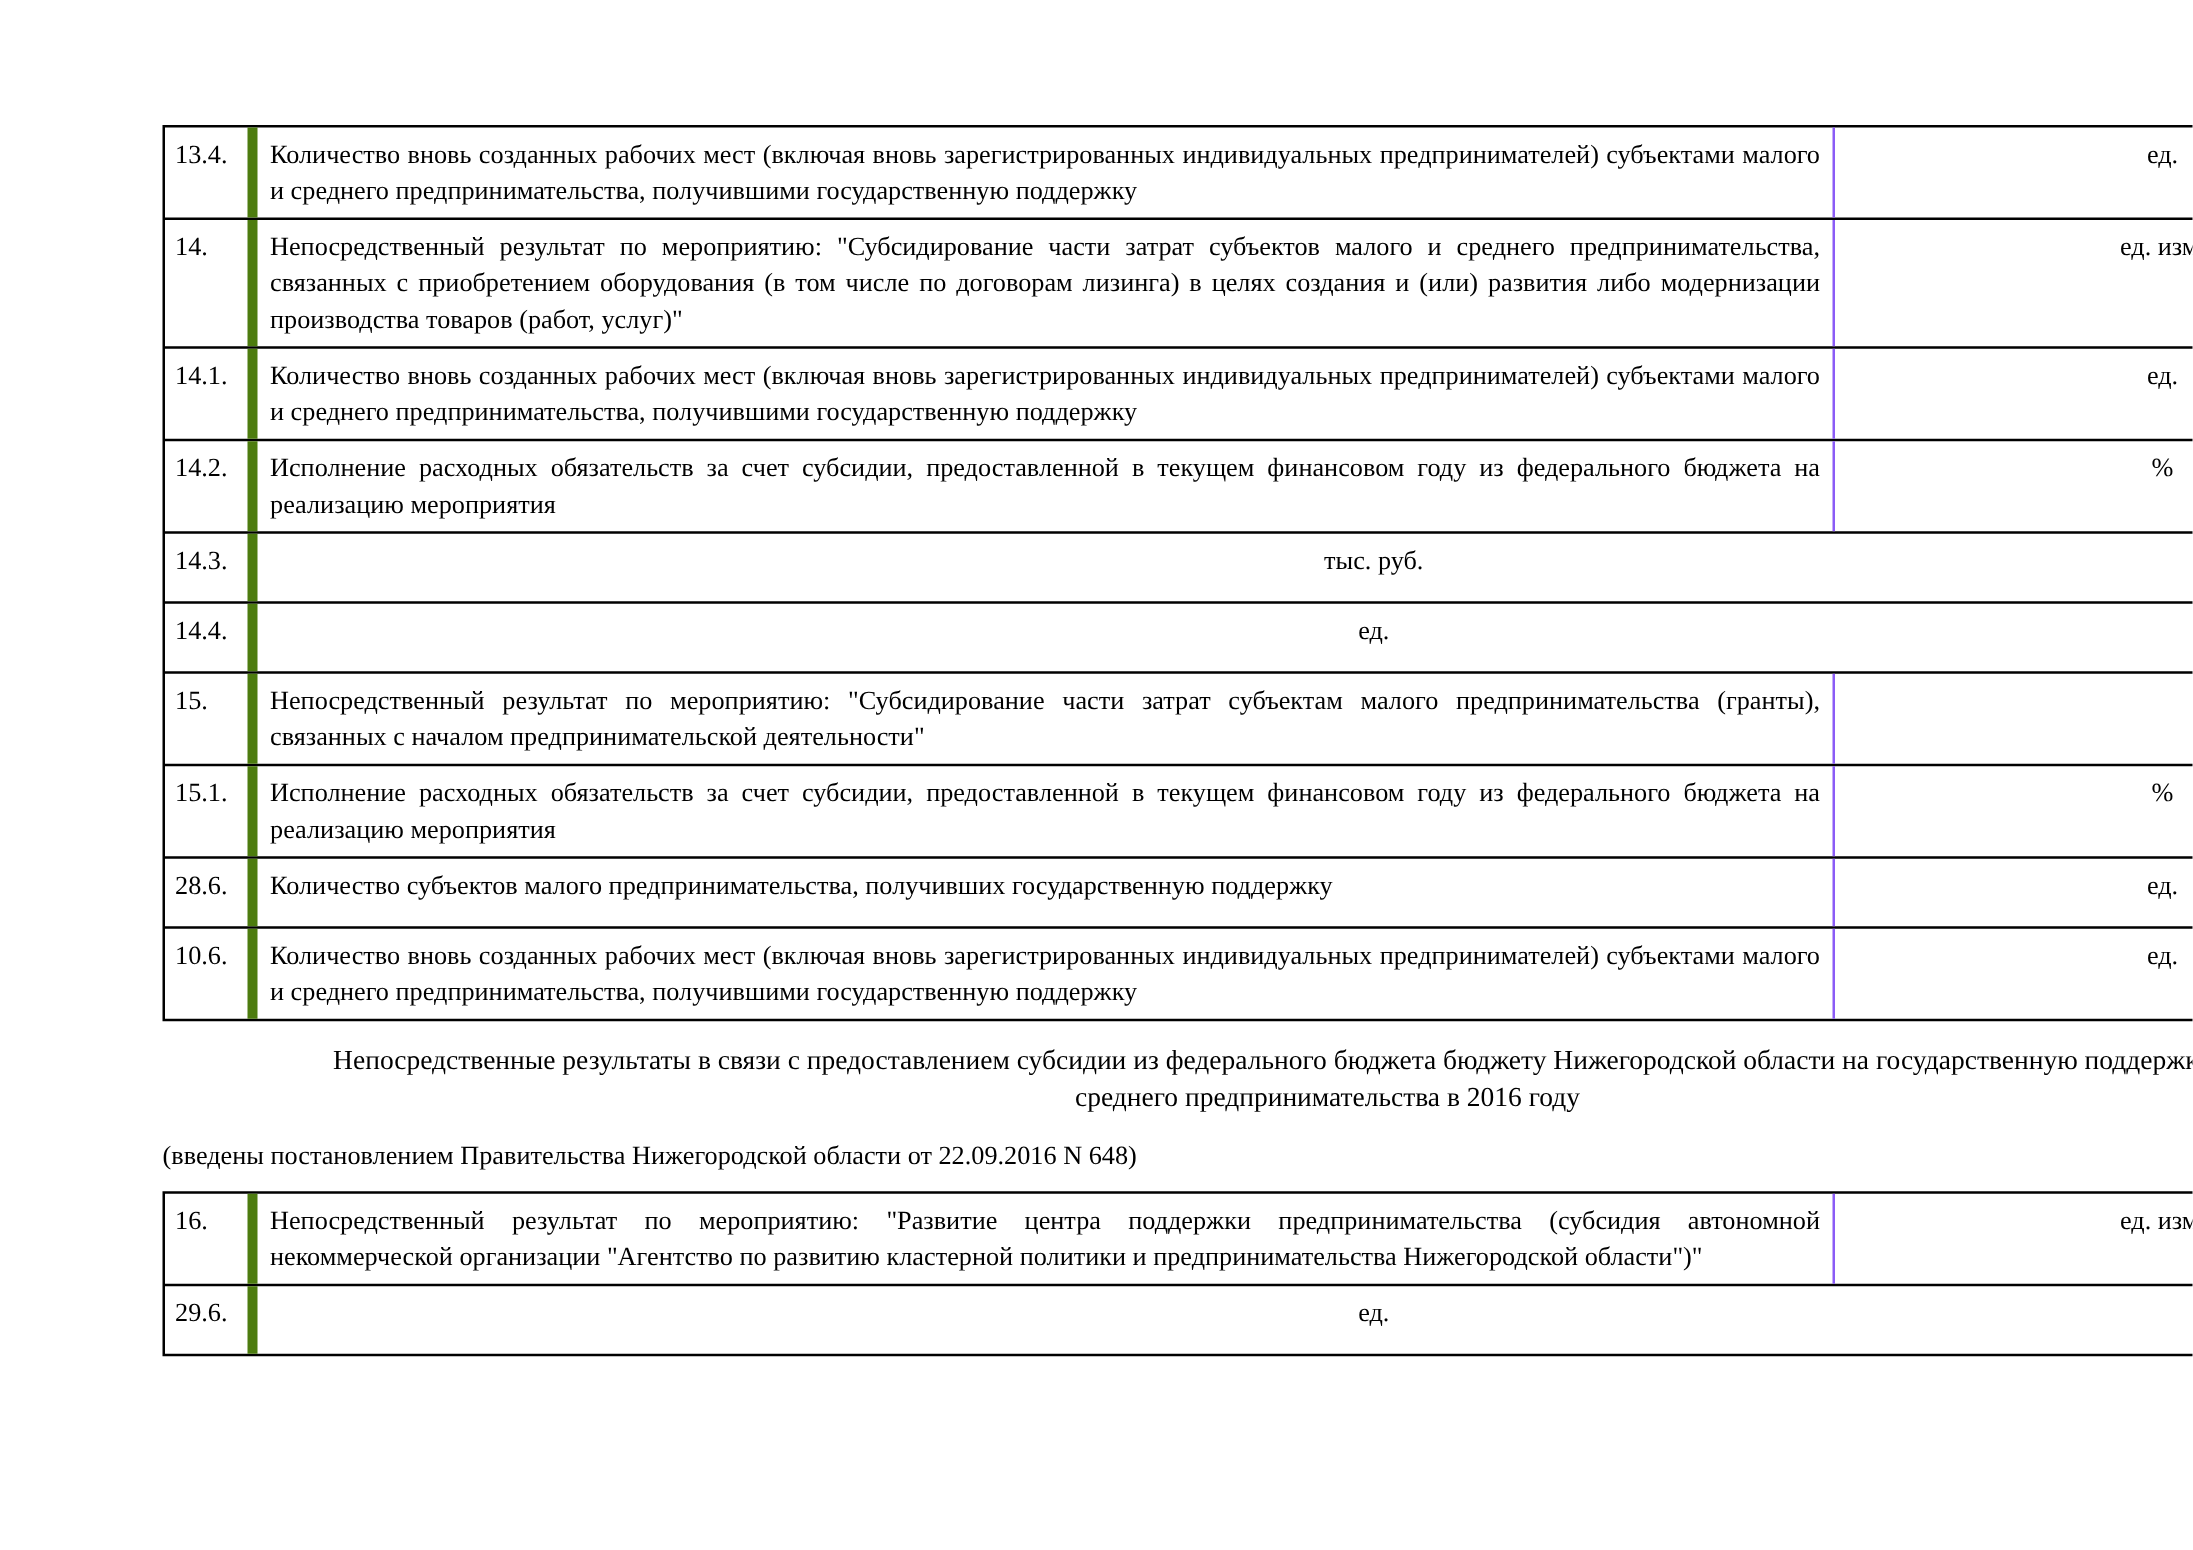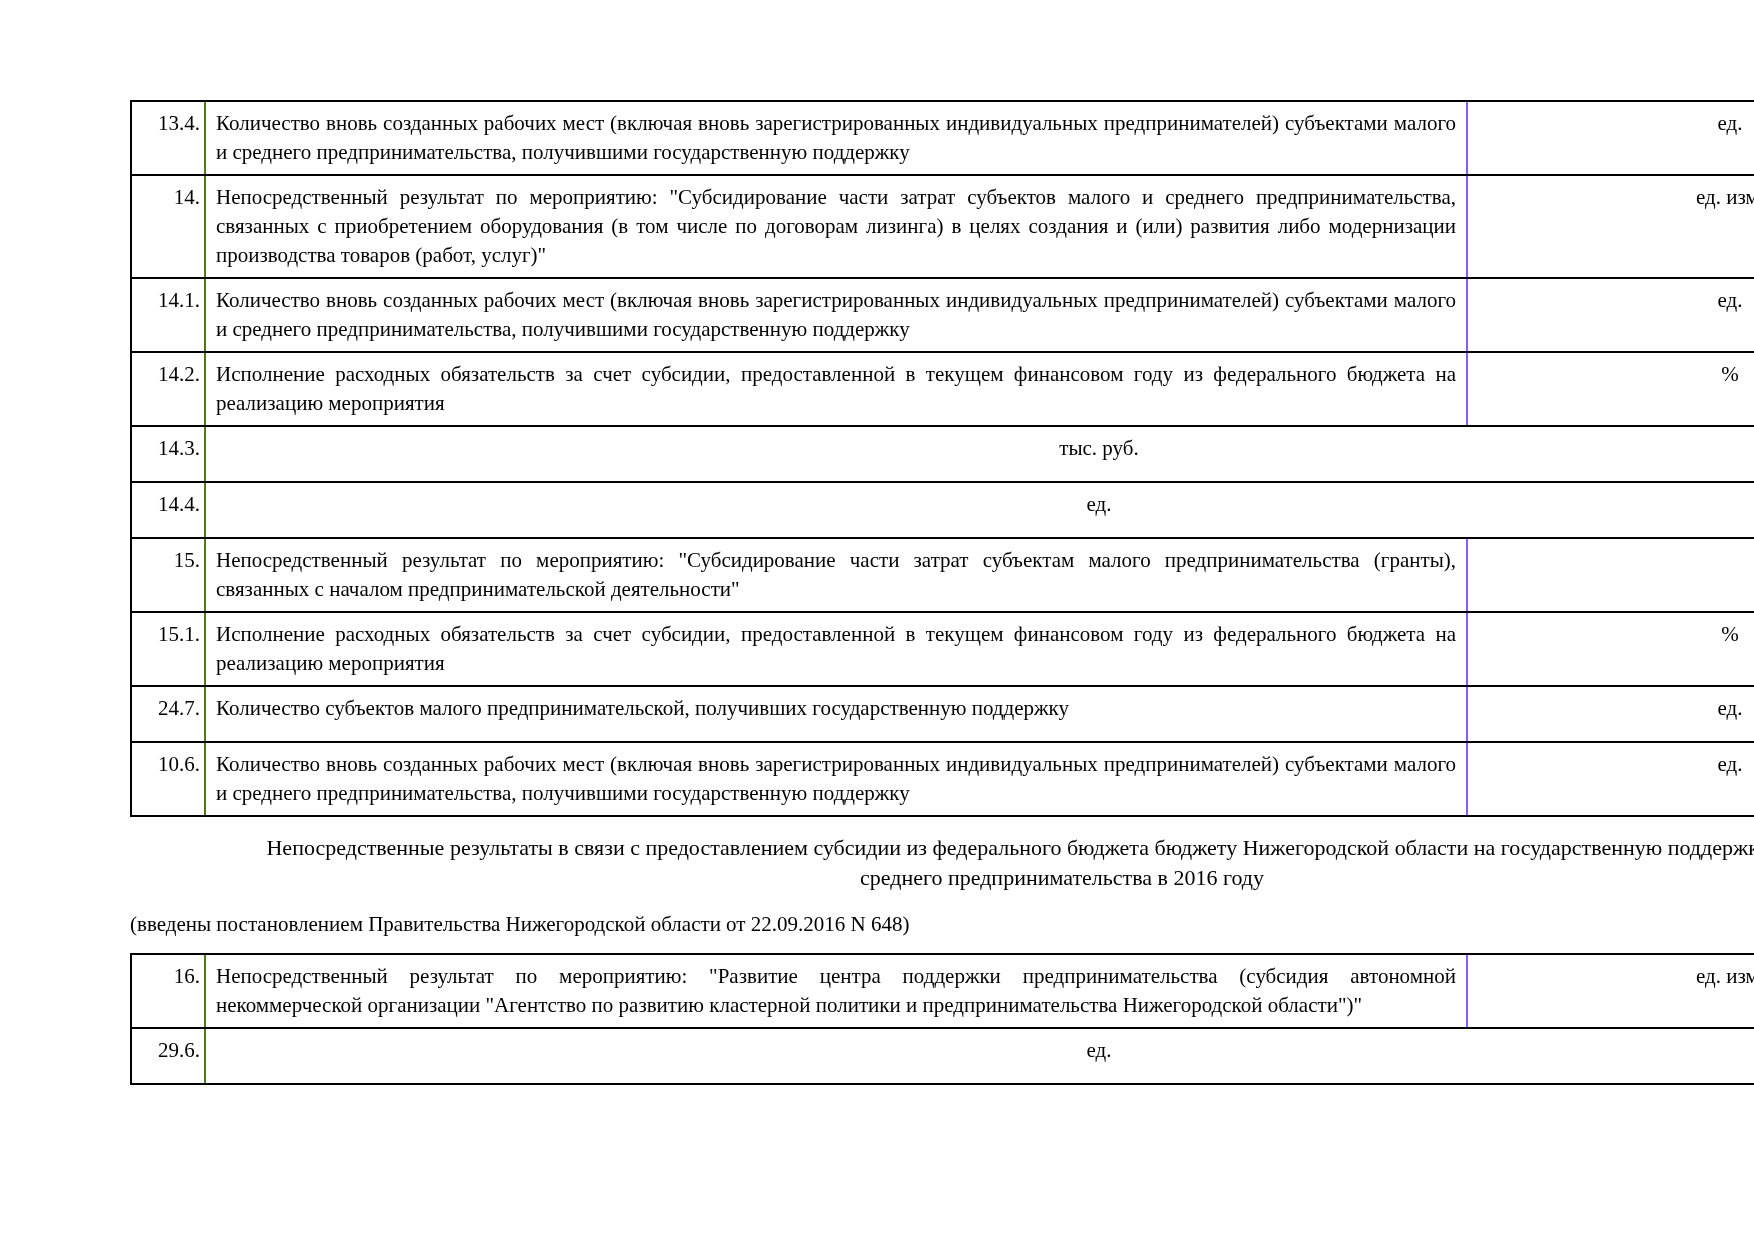--- a/index.html
+++ b/index.html
@@ -33,23 +33,23 @@
   .tr + .tr {
     border-top: 2px solid #000;
   }
   .td {
     box-sizing: border-box;
     font-size: 21px;
     line-height: 29px;
   }
   .td-num {
     flex: 0 0 74px;
-    border-right: 2px solid #4d7c0f;
+    border-right: 8px solid #4d7c0f;
     padding: 7px 4px 18px 8px;
-    text-align: right;
+    text-align: left;
   }
   .td-text {
     flex: 0 0 1262px;
     border-right: 2px solid #8b5cf6;
     padding: 7px 10px;
     text-align: justify;
   }
   .td-unit {
     flex: 1 1 auto;
     text-align: center;
@@ -110,22 +110,22 @@
       <div class="td td-num">15.</div>
       <div class="td td-text">Непосредственный результат по мероприятию: "Субсидирование части затрат субъектам малого предпринимательства (гранты), связанных с началом предпринимательской деятельности"</div>
       <div class="td td-unit"></div>
     </div>
     <div class="tr">
       <div class="td td-num">15.1.</div>
       <div class="td td-text">Исполнение расходных обязательств за счет субсидии, предоставленной в текущем финансовом году из федерального бюджета на реализацию мероприятия</div>
       <div class="td td-unit">%</div>
     </div>
     <div class="tr">
-      <div class="td td-num">24.7.</div>
-      <div class="td td-text">Количество субъектов малого предпринимательской, получивших государственную поддержку</div>
+      <div class="td td-num">28.6.</div>
+      <div class="td td-text">Количество субъектов малого предпринимательства, получивших государственную поддержку</div>
       <div class="td td-unit">ед.</div>
     </div>
     <div class="tr">
       <div class="td td-num">10.6.</div>
       <div class="td td-text">Количество вновь созданных рабочих мест (включая вновь зарегистрированных индивидуальных предпринимателей) субъектами малого и среднего предпринимательства, получившими государственную поддержку</div>
       <div class="td td-unit">ед.</div>
     </div>
   </div>
 
   <div class="section">

